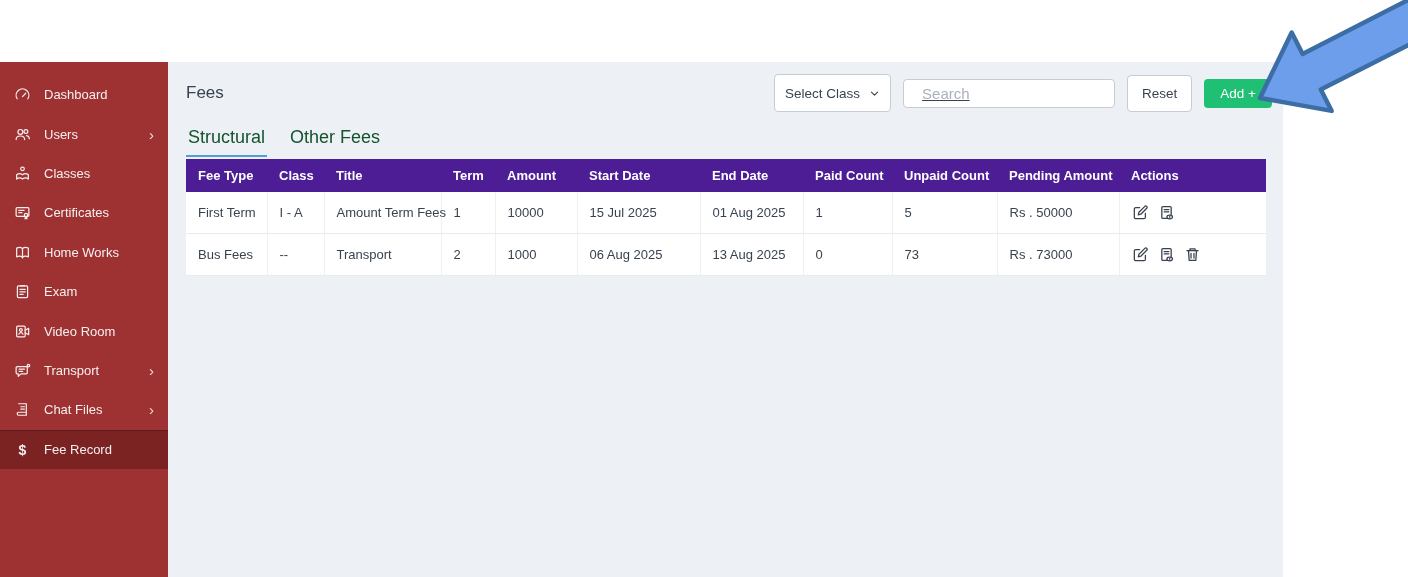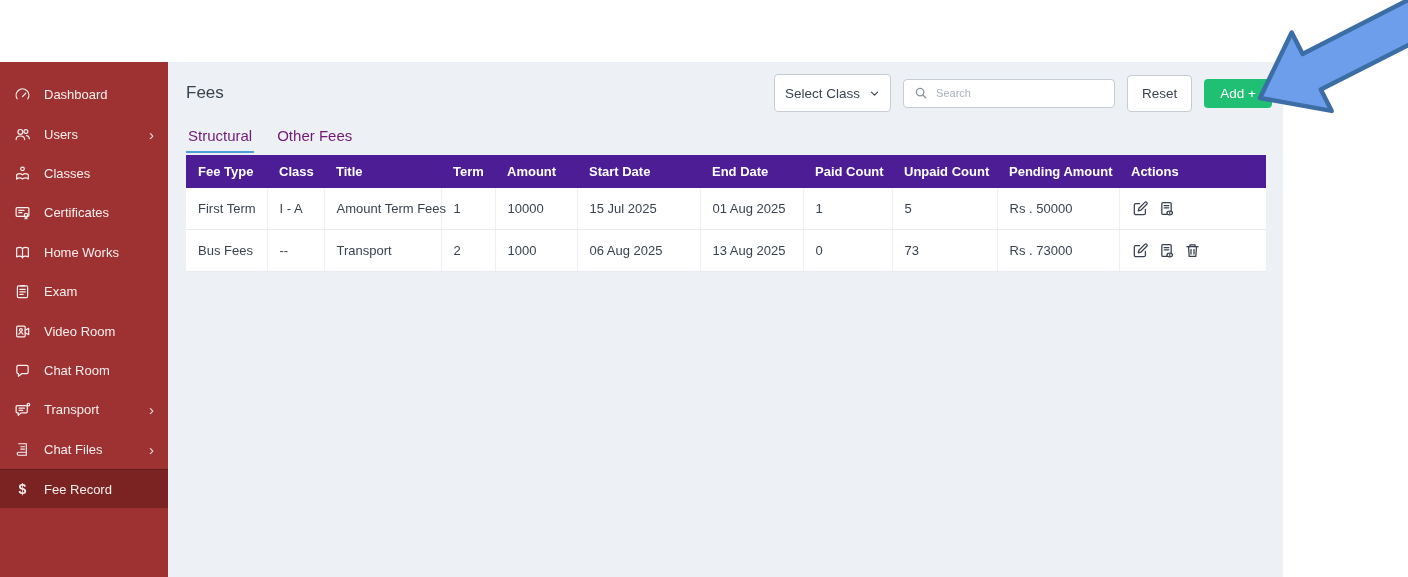--- a/index.html
+++ b/index.html
@@ -30,32 +30,32 @@
   .select-box { height:38px; background:#fff; border:1px solid #C6CCD4; border-radius:4px;
                 display:inline-flex; align-items:center; gap:9px; padding:0 10px;
                 font-size:13.5px; color:#39434F; cursor:pointer; }
   .select-box svg { width:11px; height:11px; stroke:#39434F; fill:none; stroke-width:1.6;
                     stroke-linecap:round; stroke-linejoin:round; }
 
   .search-box { width:212px; height:29px; background:#fff; border:1px solid #C6CCD4;
                 border-radius:4px; display:flex; align-items:center; gap:8px; padding:0 10px; }
   .search-box svg { width:14px; height:14px; stroke:#8A93A0; fill:none; stroke-width:1.5;
                     stroke-linecap:round; }
-  .search-box input { border:none; outline:none; flex:1; font-size:11px; color:#39434F;
-                      font-family:"Liberation Sans", sans-serif; background:transparent; }
+  .search-box input { border:none; outline:none; flex:1; font-size:15px; color:#39434F;
+                      font-family:"Liberation Sans", sans-serif; background:transparent;text-decoration:underline; }
   .search-box input::placeholder { color:#A9B1BC; }
 
   .reset-btn { height:37px; padding:0 14px; background:#fff; border:1px solid #C6CCD4;
                border-radius:4px; font-size:13.5px; color:#39434F; cursor:pointer;
                font-family:"Liberation Sans", sans-serif; }
   .add-btn { height:29px; padding:0 16px; background:#1FBF74; border:none; border-radius:4px;
              font-size:13.5px; color:#fff; cursor:pointer; font-family:"Liberation Sans", sans-serif; }
 
   .tabs-row { margin-top:15px; margin-bottom:2px; display:flex; gap:21px; }
-  .tab { font-size:15px; color:#701a75; padding:0 2px 7px; cursor:pointer; }
+  .tab { font-size:18px; color:#14532d; padding:0 2px 7px; cursor:pointer; }
   .tab.active { border-bottom:2px solid #4D9FD6; }
 
   
   table { border-collapse:collapse; width:1080px; table-layout:fixed; }
   thead th { background:#4c1d95; color:#fff; font-size:13px; font-weight:600; text-align:left;
              padding:9px 4px 9px 12px; white-space:nowrap; overflow:hidden; }
   tbody td { background:#fff; font-size:13px; color:#39434F; padding:12px 4px 12px 12px;
              border-bottom:1px solid #E8EBEF; border-left:1px solid #EEF0F4; white-space:nowrap; }
   tbody td:first-child { border-left:none; }
   .actions-cell { display:flex; gap:9px; align-items:center; }
@@ -146,28 +146,20 @@
         <svg viewBox="0 0 16 16">
             <rect x="2.5" y="3" width="8" height="10" rx="1"></rect>
             <circle cx="6.5" cy="6.5" r="1.3"></circle>
             <path d="M4.5 10.5c.5-1 1.3-1.5 2-1.5s1.5.5 2 1.5"></path>
             <path d="M10.5 6.8 13.8 5v6l-3.3-1.8"></path>
           </svg>
       </span>
       <span>Video Room</span>
     </div>
 
-    <div class="side-item">
-      <span class="sicon">
-        <svg viewBox="0 0 16 16">
-            <path d="M4 3.2h8a1.3 1.3 0 0 1 1.3 1.3v5.2A1.3 1.3 0 0 1 12 11H7.2l-3 2.4V11H4a1.3 1.3 0 0 1-1.3-1.3V4.5A1.3 1.3 0 0 1 4 3.2z"></path>
-          </svg>
-      </span>
-      <span>Chat Room</span>
-    </div>
 
 
     <div class="side-item">
       <span class="sicon">
         <svg viewBox="0 0 16 16">
             <path d="M3 4.4h8.5a1 1 0 0 1 1 1v4.8a1 1 0 0 1-1 1H6.6L4 13.4v-2.2H3a1 1 0 0 1-1-1V5.4a1 1 0 0 1 1-1z"></path>
             <path d="M4.8 6.8h5M4.8 8.8h3.4"></path>
             <circle cx="13.6" cy="3.4" r="1.2"></circle>
           </svg>
       </span>

